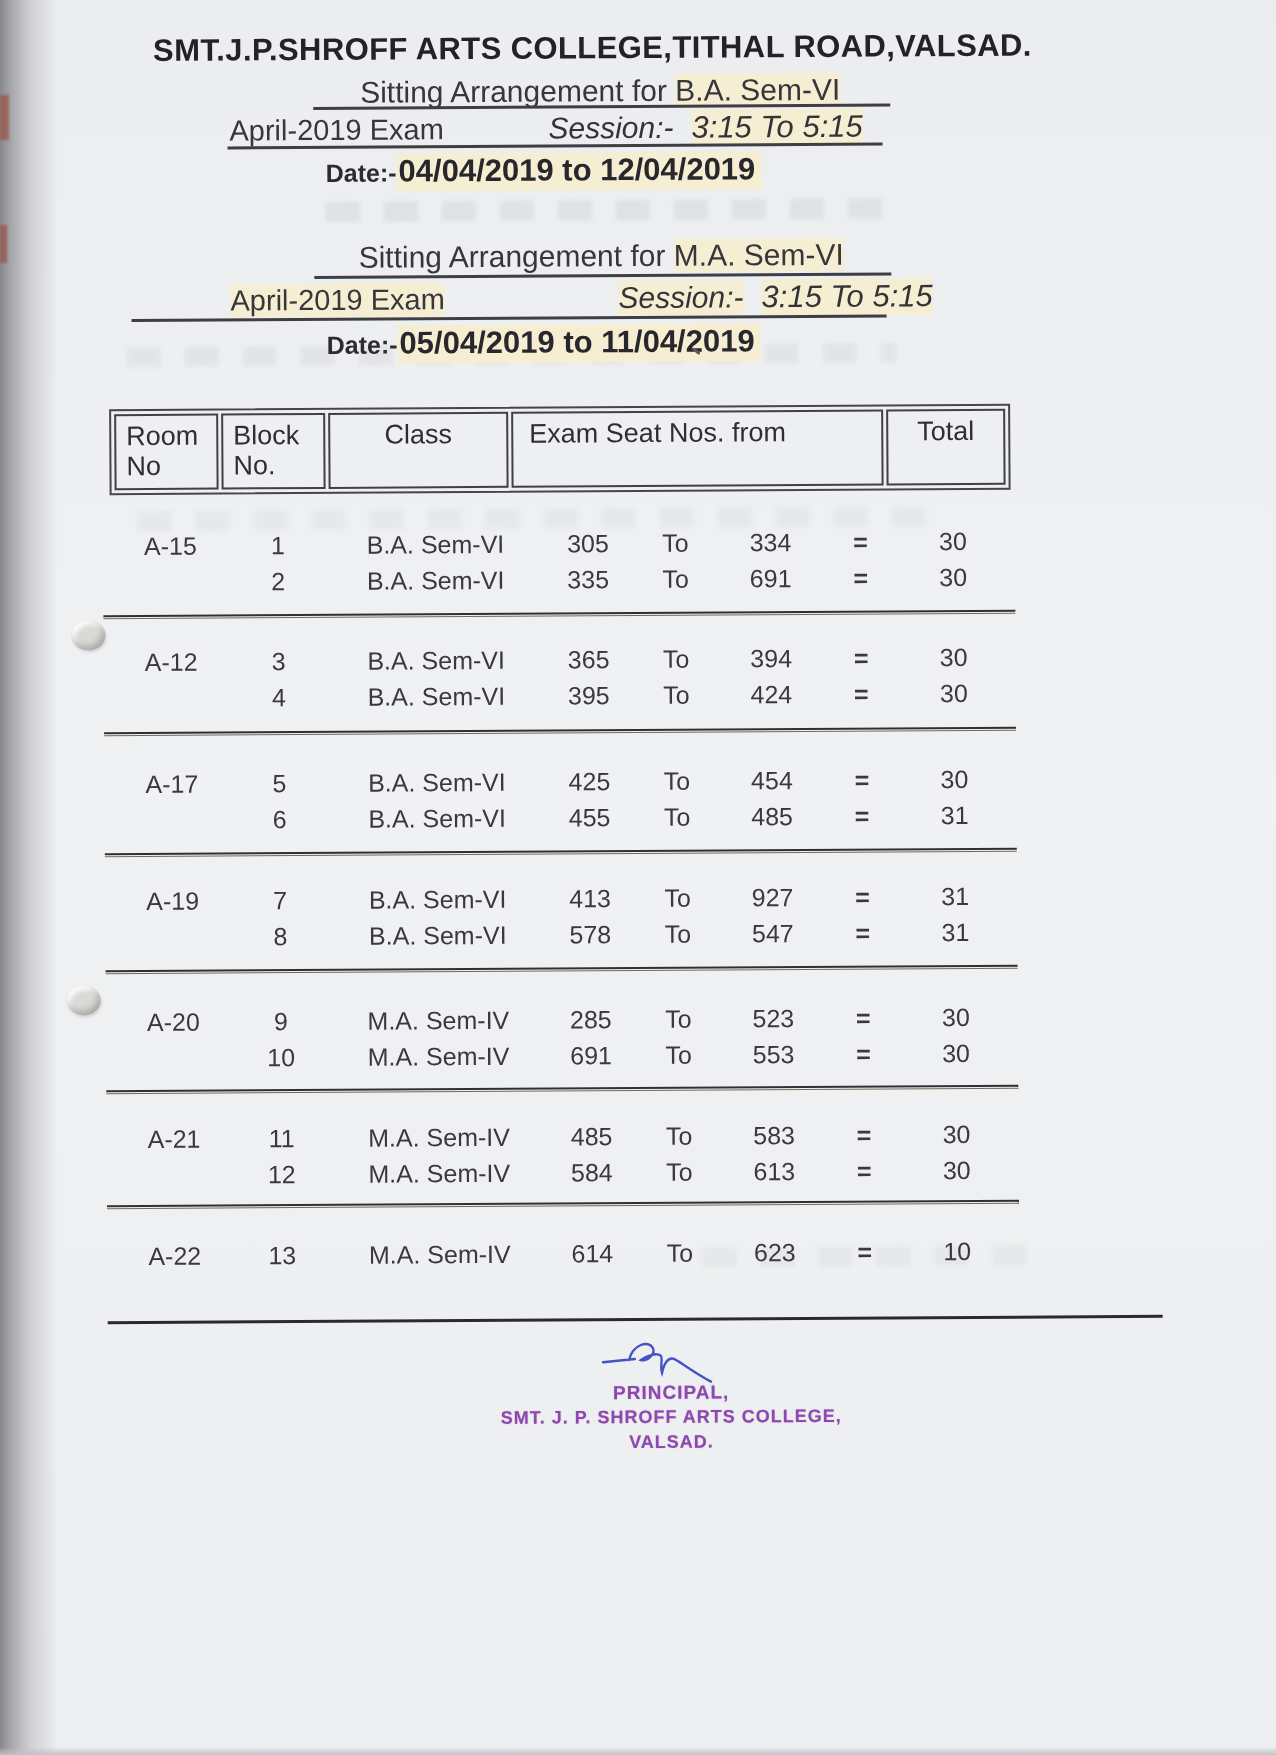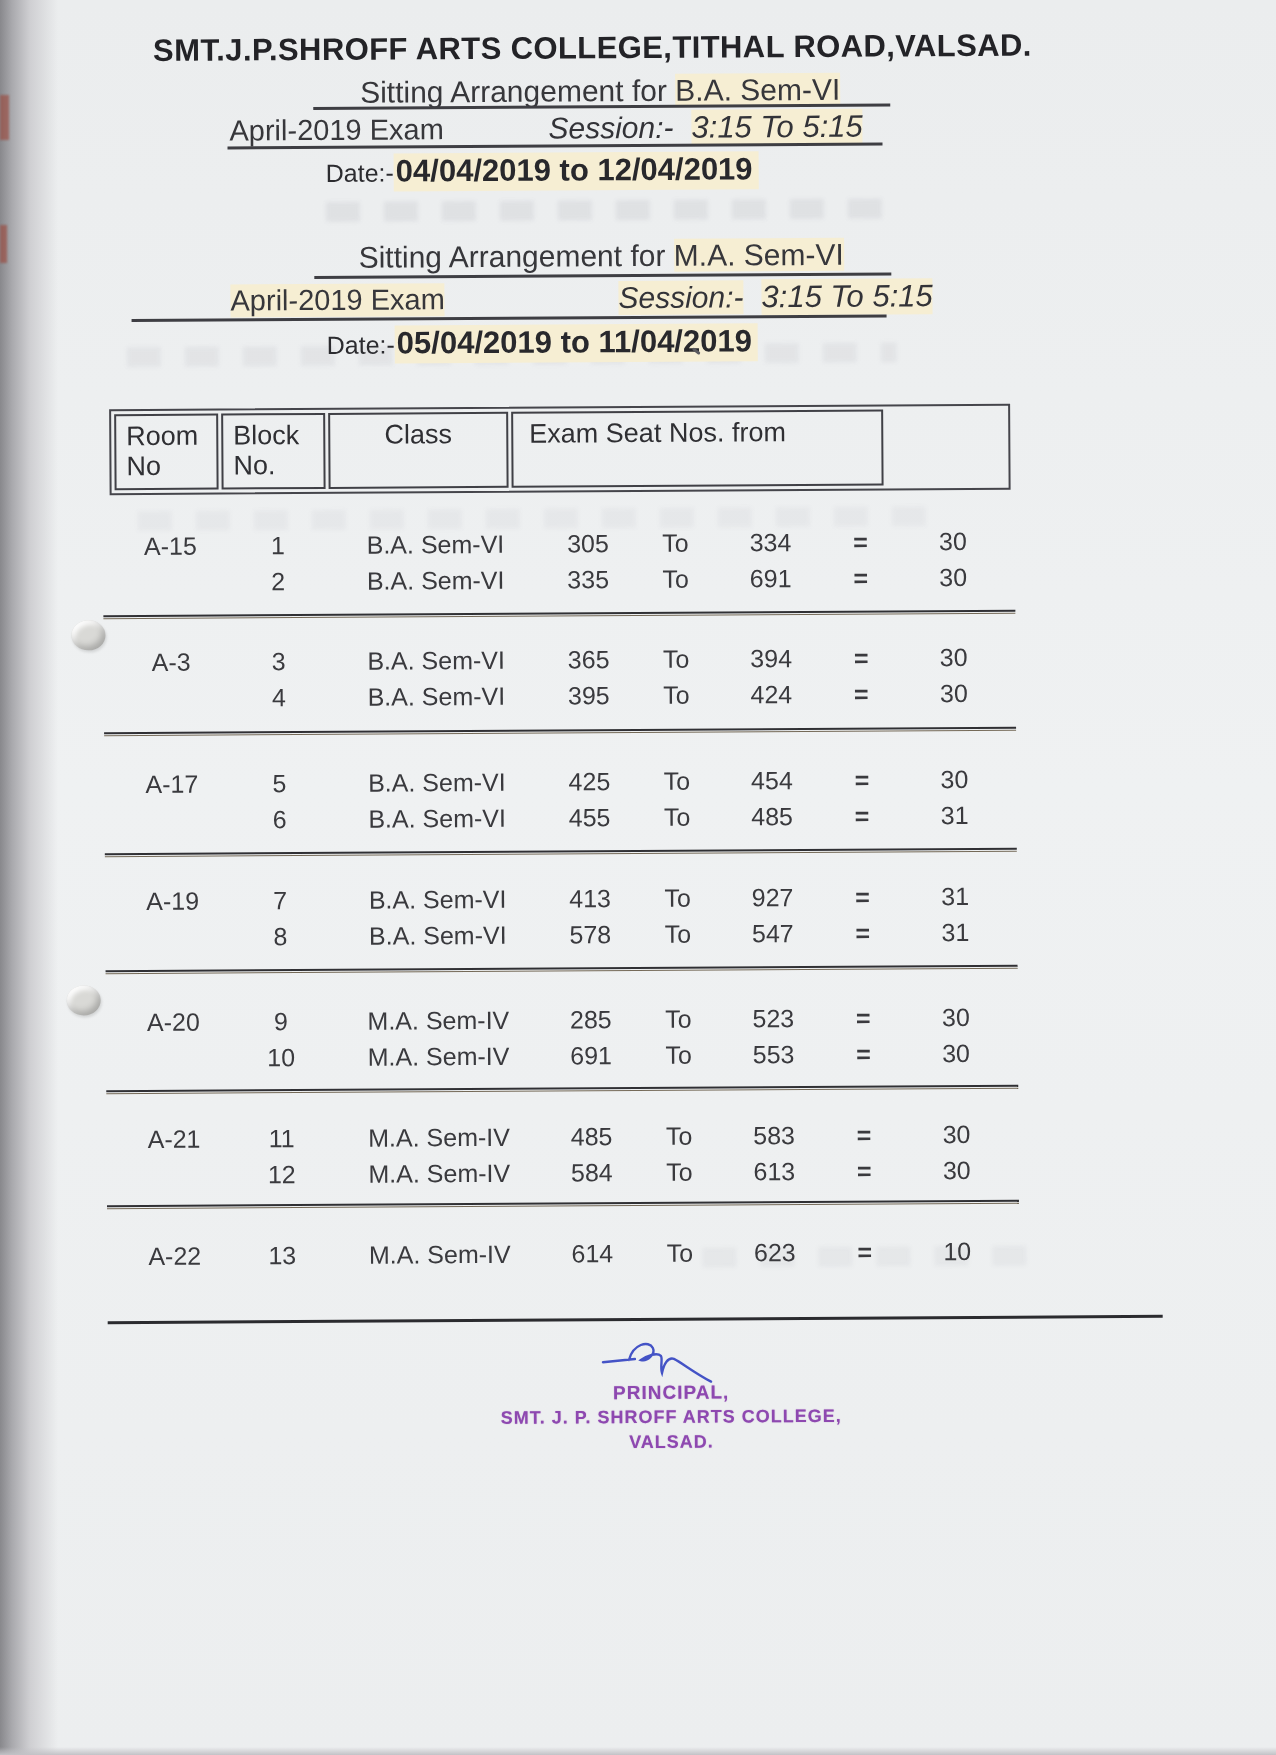--- a/index.html
+++ b/index.html
@@ -25,21 +25,21 @@
   .title{position:absolute;left:90px;top:30px;width:1015px;text-align:center;
     font-size:31px;font-weight:700;letter-spacing:.4px;color:#232327;}
   .subtitle{position:absolute;left:100px;width:1010px;text-align:center;font-size:30px;color:#37373b;}
   .hl{background:#f6eed3;}
   .uline{position:absolute;height:3px;background:#3e3e43;}
   .examline-exam{position:absolute;font-size:29px;color:#37373b;}
   .sessionwrap{position:absolute;display:flex;align-items:baseline;gap:18px;font-style:italic;color:#333338;}
   .sessionwrap .lab{font-size:30px;}
   .sessionwrap .tim{font-size:31px;}
   .datewrap{position:absolute;display:flex;align-items:baseline;}
-  .datewrap .dlab{font-size:25px;font-weight:400;color:#2c2c30;}
+  .datewrap .dlab{font-size:25px;font-weight:700;color:#2c2c30;}
   .datewrap .dval{font-size:31px;font-weight:700;color:#28282c;padding:0 6px 2px 2px;}
 
   .thead{position:absolute;left:112px;top:406px;width:901px;height:86px;box-sizing:border-box;
     border:2px solid #45454b;padding:3px;display:grid;column-gap:3px;
     grid-template-columns:104px 104px 180px 372px 1fr;}
   .thead .hc{border:2px solid #404046;font-size:27px;line-height:30px;color:#2f2f33;padding-top:5px;box-sizing:border-box;}
   .hc.left{padding-left:10px;}
   .hc.center{text-align:center;}
   .hc.seats{padding-left:16px;}
 
@@ -109,20 +109,21 @@
       <span class="dval hl">05/04/2019 to 11/04/2019</span>
     </div>
 
     <div class="tick" style="left:695px;top:350px;"></div>
 
     <div class="thead">
       <div class="hc left"><span>Room</span><br><span>No</span></div>
       <div class="hc left"><span>Block</span><br><span>No.</span></div>
       <div class="hc center">Class</div>
       <div class="hc seats">Exam Seat Nos. from</div>
+      <div class="hc center">Total</div>
     </div>
 
     <div class="group" style="top:525px;">
       <div class="trow">
         <span class="c">A-15</span>
         <span class="c">1</span>
         <span class="c">B.A. Sem-VI</span>
         <span class="c">305</span>
         <span class="c">To</span>
         <span class="c">334</span>
@@ -137,21 +138,21 @@
         <span class="c">To</span>
         <span class="c">691</span>
         <span class="c eq">=</span>
         <span class="c">30</span>
       </div>
     </div>
     <div class="sep" style="top:612px;"></div>
 
     <div class="group" style="top:641px;">
       <div class="trow">
-        <span class="c">A-3</span>
+        <span class="c">A-12</span>
         <span class="c">3</span>
         <span class="c">B.A. Sem-VI</span>
         <span class="c">365</span>
         <span class="c">To</span>
         <span class="c">394</span>
         <span class="c eq">=</span>
         <span class="c">30</span>
       </div>
       <div class="trow">
         <span class="c"></span>

